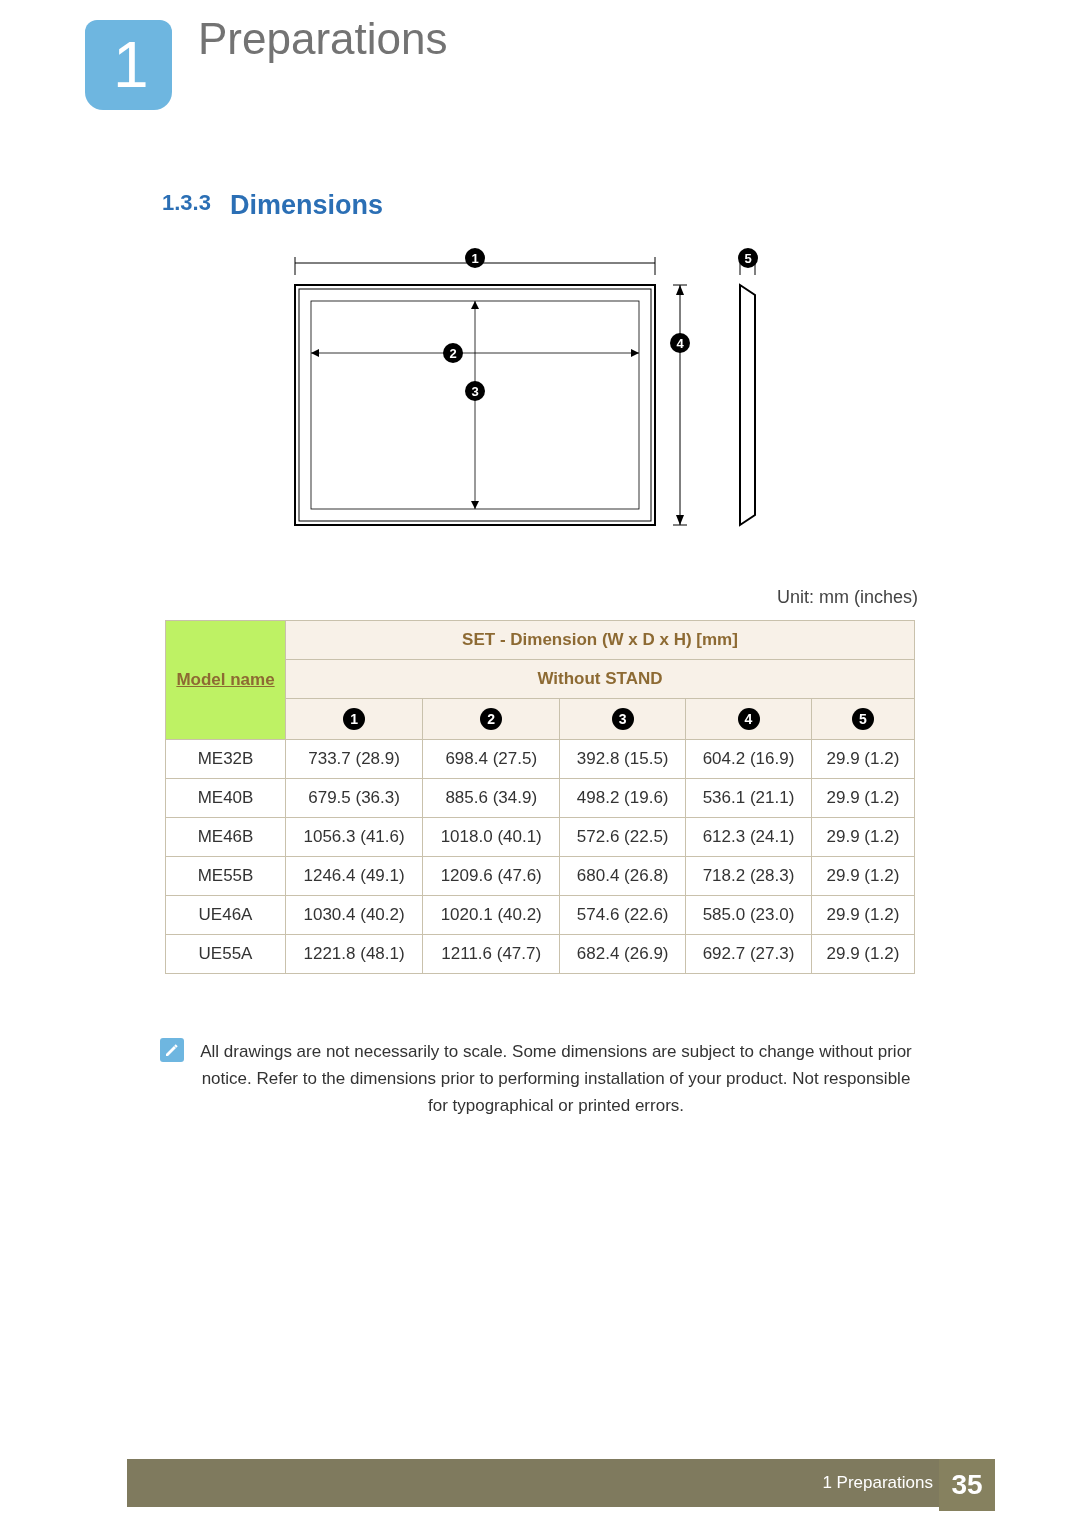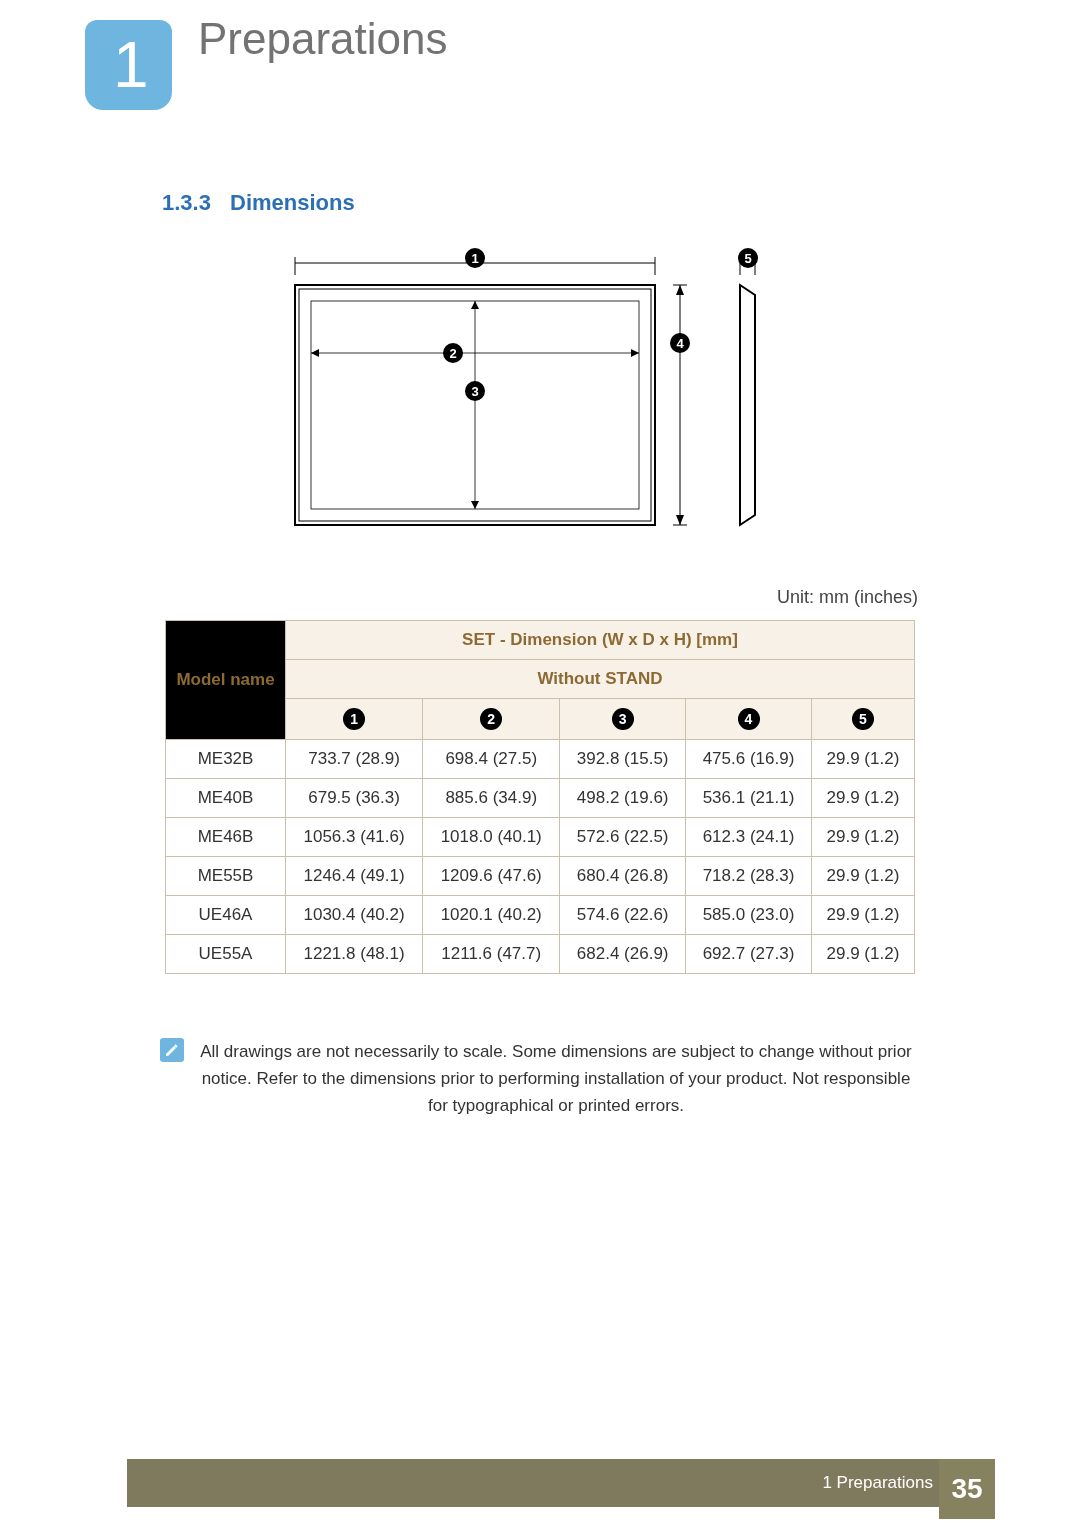--- a/index.html
+++ b/index.html
@@ -41,21 +41,21 @@
     top: 190px;
     left: 162px;
     font-size: 22px;
     color: #2b6fb5;
     font-weight: 700;
   }
   .subsection-title {
     position: absolute;
     top: 190px;
     left: 230px;
-    font-size: 22px;
+    font-size: 27px;
     color: #2b6fb5;
     font-weight: 700;
   }
   .diagram {
     position: absolute;
     top: 245px;
     left: 285px;
     width: 510px;
     height: 290px;
   }
@@ -79,21 +79,22 @@
     padding: 9px 6px;
     text-align: center;
   }
   .dim-table th {
     background: #f8f1e8;
     color: #8d6a33;
     font-weight: 700;
     margin-top: 36px;
   }
   .dim-table th.model-header {
-    background: #000000;
+    background: #bef264;
+    text-decoration: underline;
   }
   .numcircle {
     display: inline-flex;
     align-items: center;
     justify-content: center;
     width: 22px;
     height: 22px;
     border-radius: 50%;
     background: #000;
     color: #fff;
@@ -136,21 +137,21 @@
     right: 62px;
     top: 14px;
     color: #fff;
     font-size: 17px;
   }
   .footer-pagenum-box {
     position: absolute;
     right: 0;
     top: 0;
     width: 56px;
-    height: 60px;
+    height: 52px;
     background: #86815f;
     display: flex;
     align-items: center;
     justify-content: center;
   }
   .footer-pagenum {
     color: #fff;
     font-size: 28px;
     font-weight: 700;
   }
@@ -235,21 +236,21 @@
       <th><span class="numcircle">4</span></th>
       <th><span class="numcircle">5</span></th>
     </tr>
   </thead>
   <tbody>
       <tr>
         <td>ME32B</td>
         <td>733.7 (28.9)</td>
         <td>698.4 (27.5)</td>
         <td>392.8 (15.5)</td>
-        <td>475.6 (16.9)</td>
+        <td>604.2 (16.9)</td>
         <td>29.9 (1.2)</td>
       </tr>
       <tr>
         <td>ME40B</td>
         <td>679.5 (36.3)</td>
         <td>885.6 (34.9)</td>
         <td>498.2 (19.6)</td>
         <td>536.1 (21.1)</td>
         <td>29.9 (1.2)</td>
       </tr>

